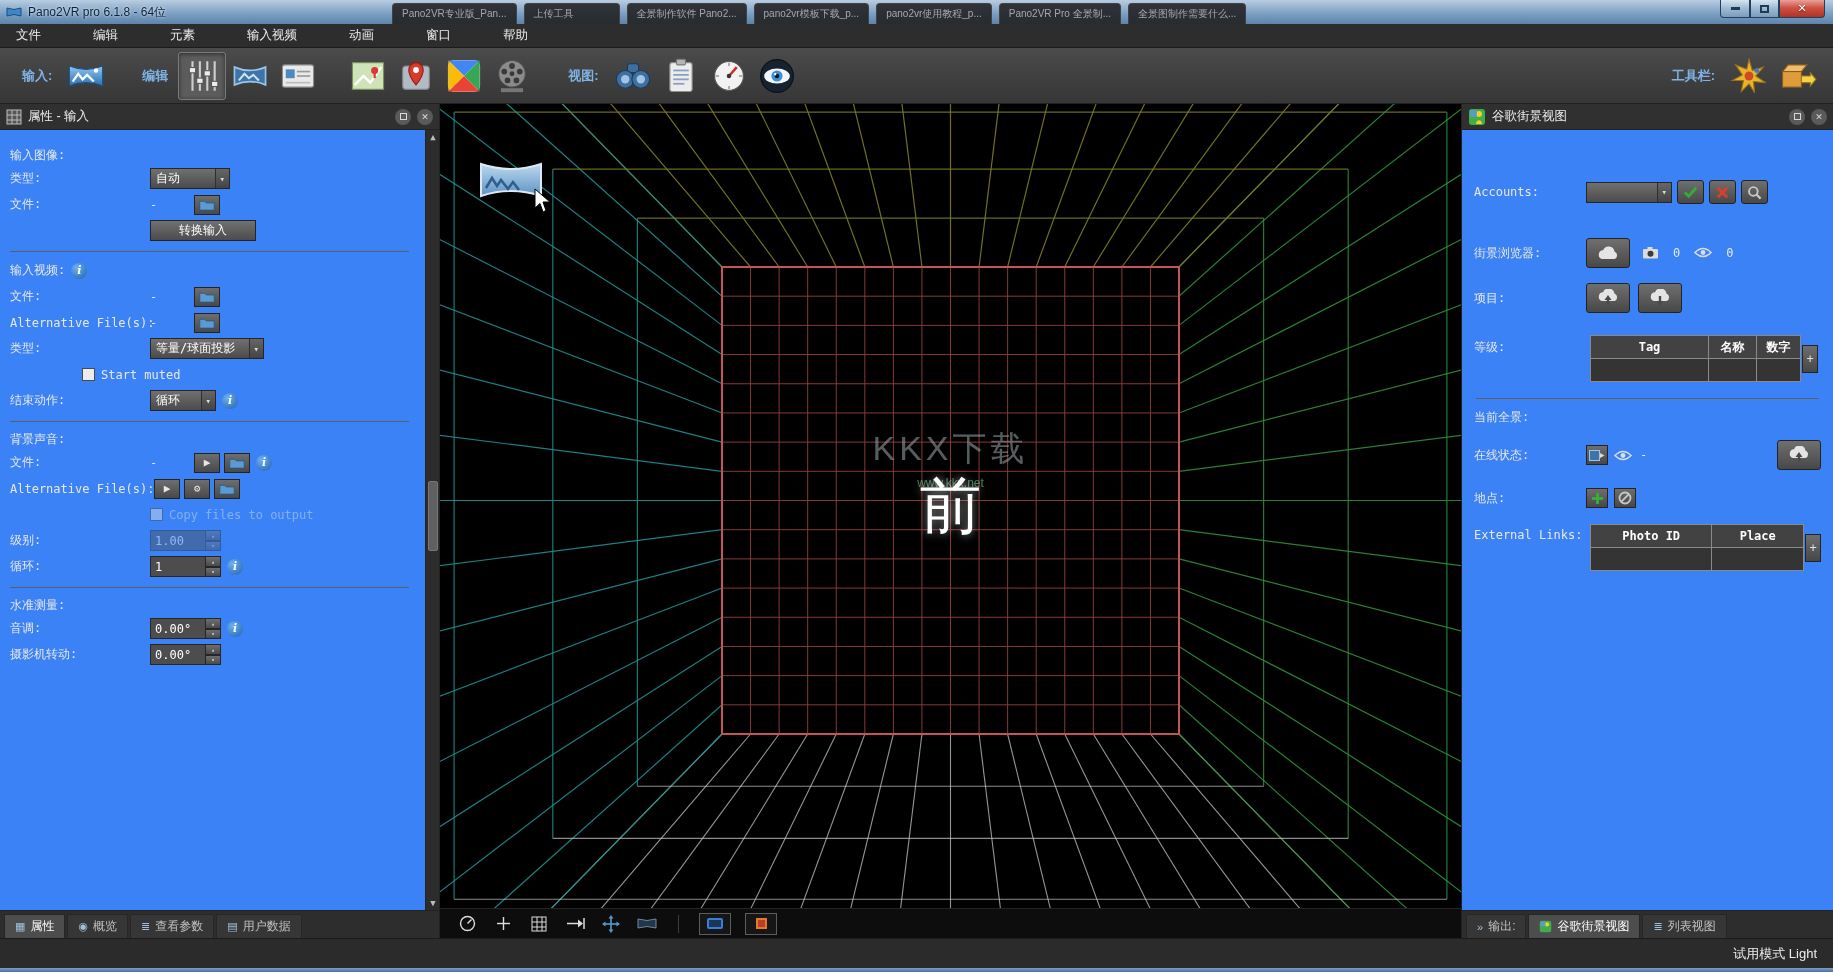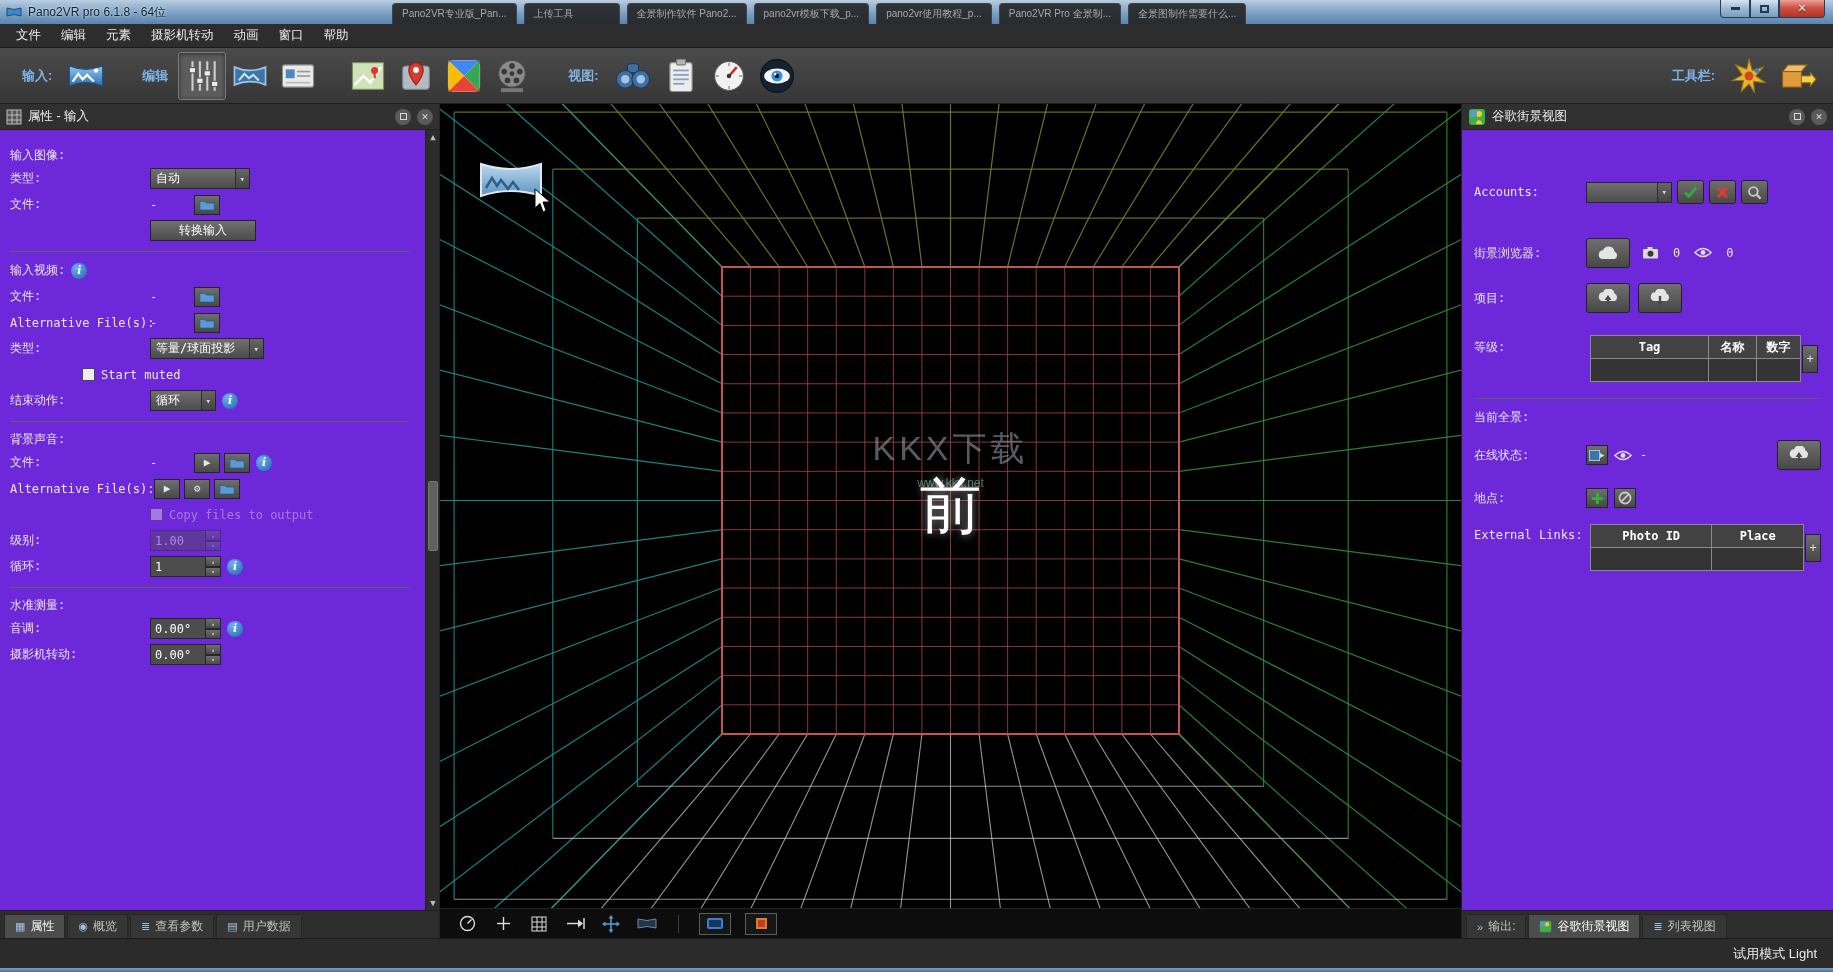--- a/index.html
+++ b/index.html
@@ -20,36 +20,36 @@
   .wbtn { height:18px; border:1px solid #20405f; border-top:none; display:flex; align-items:center; justify-content:center;
           background:linear-gradient(#d7e4f0,#9db9d2 50%,#7b9cbc); }
   .wbtn.min { width:30px; border-radius:0 0 0 4px; }
   .wbtn.max { width:29px; }
   .wbtn.close { width:46px; background:linear-gradient(#e8a29a,#cf5144 45%,#b03326); border-radius:0 0 4px 0; }
   .glyph-min { width:9px; height:3px; background:#1d3a57; }
   .glyph-max { width:9px; height:8px; border:2px solid #1d3a57; }
   .glyph-close { color:#fff; font-size:11px; font-weight:bold; text-shadow:0 1px 1px #5a0f08; }
 
   
-  .menubar { height:24px; background:#2d2d2d; border-bottom:1px solid #1b1b1b; display:flex; align-items:center; padding:0 6px; }
+  .menubar { height:24px; background:#2d2d2d; border-bottom:1px solid #1b1b1b; display:flex; align-items:center; padding:0 6px;gap:32px; }
   .menu-item { color:#ececec; font-size:12.5px; padding:3px 10px; cursor:default; }
 
   
   .toolbar { height:56px; background:linear-gradient(#4b4b4b,#363636); border-bottom:1px solid #202020;
              display:flex; align-items:center; padding:0 12px; }
   .tlabel { color:#7fb2e5; font-weight:bold; font-size:13px; margin:0 10px; white-space:nowrap; }
   .tico { width:48px; height:48px; display:flex; align-items:center; justify-content:center; border:1px solid transparent; }
   .tico.pressed { background:#5c5c5c; border:1px solid #7a7a7a; border-radius:3px; box-shadow:inset 0 1px 4px rgba(0,0,0,.55); }
   .tgap { width:22px; flex:none; }
   .tspacer { flex:1; }
 
   
   .main { display:flex; height:834px; }
 
-  .panel { background:#6d28d9; display:flex; flex-direction:column;justify-content:space-between; }
+  .panel { background:#3b82f6; display:flex; flex-direction:column;justify-content:space-between; }
   .panel-header { height:26px; background:#303030; border-bottom:1px solid #232323; display:flex; align-items:center;
                   padding:0 6px; gap:6px; }
   .panel-title { color:#ededed; font-size:12.5px; flex:1; white-space:nowrap; overflow:hidden; }
   .hbtn { width:16px; height:16px; border-radius:50%; background:#5a5a5a; color:#d8d8d8; font-size:9px;
           display:flex; align-items:center; justify-content:center; flex:none; }
   .hbtn .fl { width:7px; height:7px; border:1px solid #d8d8d8; display:block; }
 
   
   .left-panel { width:440px; border-right:1px solid #222; }
   .lp-content { flex:1; position:relative; padding:8px 26px 8px 10px; overflow:hidden;
@@ -168,21 +168,21 @@
       <div class="wbtn close">
           <span class="glyph-close">✕</span>
         </div>
     </div>
   </div>
 
   <div class="menubar">
     <span class="menu-item">文件</span>
     <span class="menu-item">编辑</span>
     <span class="menu-item">元素</span>
-    <span class="menu-item">摄影机转动</span>
+    <span class="menu-item">输入视频</span>
     <span class="menu-item">动画</span>
     <span class="menu-item">窗口</span>
     <span class="menu-item">帮助</span>
   </div>
 
   <div class="toolbar">
     <span class="tlabel">输入:</span>
     <div class="tico">
       <svg width="40" height="40" viewBox="0 0 36 36">
         <defs>
@@ -337,21 +337,21 @@
             <span class="fl"></span>
           </span>
         <span class="hbtn">✕</span>
       </div>
 
       <div class="lp-content">
 
         <div class="psec">输入图像:</div>
         <div class="prow">
           <span class="plabel">类型:</span>
-          <span class="dd" style="width:100px">
+          <span class="dd" style="width:80px">
             <span>自动</span>
             <span class="arr">▾</span>
           </span>
         </div>
         <div class="prow">
           <span class="plabel">文件:</span>
           <span class="pval">-</span>
           <span class="btn-sm">
             <svg width="16" height="13" viewBox="0 0 20 16">
               <path d="M1 4 h6 l2 2 h10 v9 H1 Z" fill="#5b9bd5" stroke="#28567e"></path>

